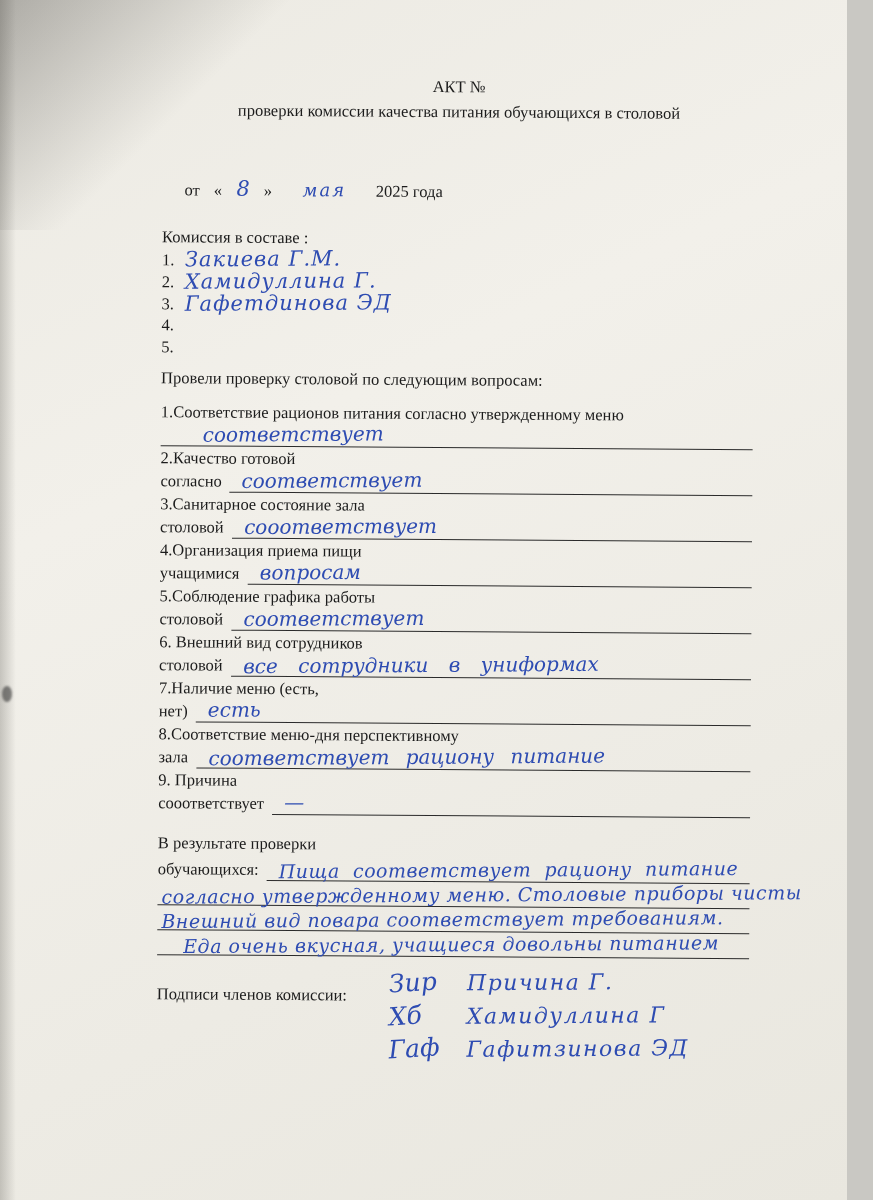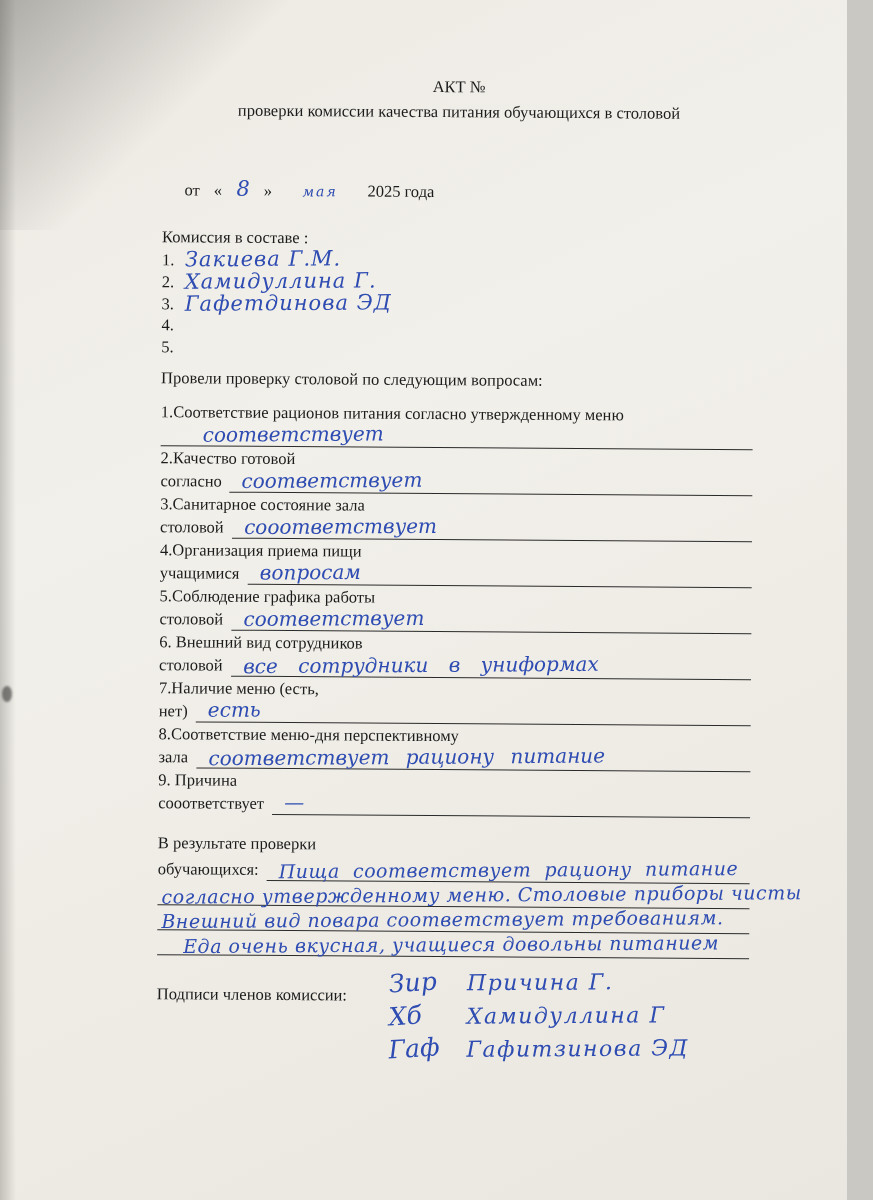--- a/index.html
+++ b/index.html
@@ -45,21 +45,21 @@
     font-family: "DejaVu Serif", serif;
     font-style: italic;
     color: #2e4cb2;
     font-size: 20px;
     display: inline-block;
     transform: rotate(-0.8deg);
     white-space: pre;
     line-height: 1;
   }
   .date-day { font-size: 21px; }
-  .date-month { font-size: 14px; letter-spacing: 2px; text-align: right; }
+  .date-month { font-size: 18px; letter-spacing: 2px; text-align: right; }
 
   .commission { margin-top: 20px; }
   .member-row { height: 22px; line-height: 22px; }
   .member-row .hand { margin-left: 6px; font-size: 21px; letter-spacing: 1px; }
 
   .intro { margin-top: 8px; height: 24px; }
 
   .items { margin-top: 10px; }
   .qline1 { height: 23px; line-height: 23px; }
   .answer-row { display: flex; align-items: flex-end; height: 23px; }

